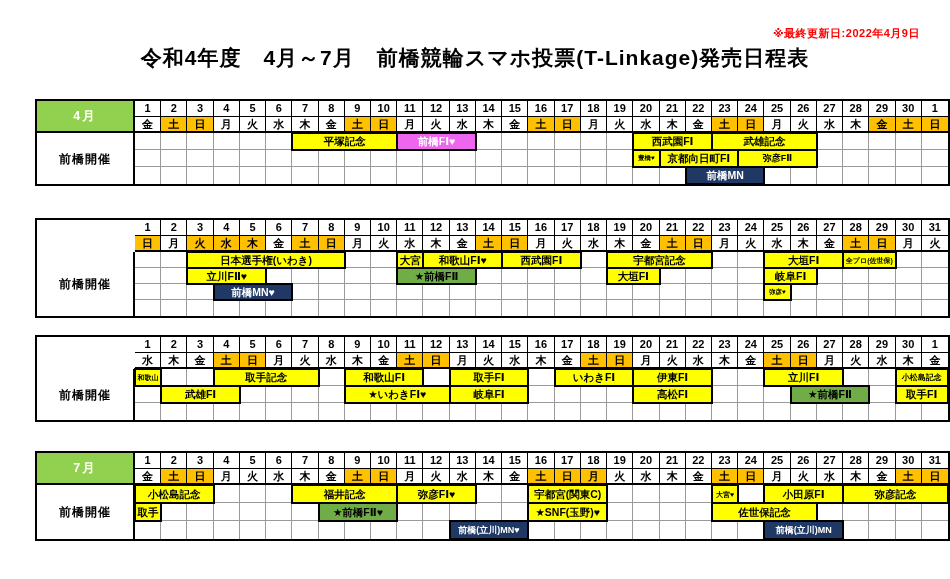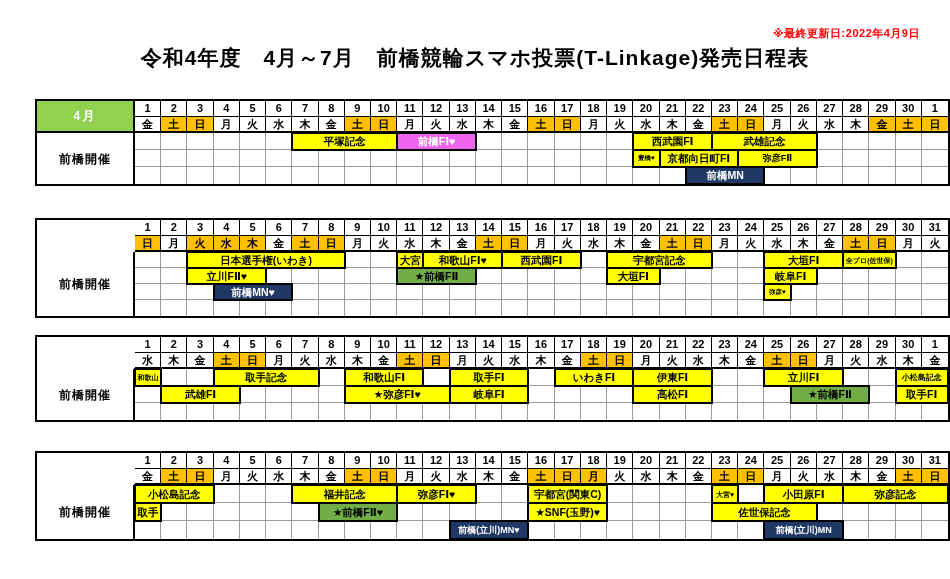--- a/index.html
+++ b/index.html
@@ -572,27 +572,28 @@
       <div class="cell slot" style="grid-area: 5 / 32; border-right: none; border-bottom: none;"></div>
       <div class="bar" style="grid-area: 3 / 2 / 4 / 3; background: rgb(255, 255, 0); color: rgb(0, 0, 0); font-size: 7px;">和歌山</div>
       <div class="bar" style="grid-area: 3 / 5 / 4 / 9; background: rgb(255, 255, 0); color: rgb(0, 0, 0);">取手記念</div>
       <div class="bar" style="grid-area: 3 / 10 / 4 / 13; background: rgb(255, 255, 0); color: rgb(0, 0, 0);">和歌山FⅠ</div>
       <div class="bar" style="grid-area: 3 / 14 / 4 / 17; background: rgb(255, 255, 0); color: rgb(0, 0, 0);">取手FⅠ</div>
       <div class="bar" style="grid-area: 3 / 18 / 4 / 21; background: rgb(255, 255, 0); color: rgb(0, 0, 0);">いわきFⅠ</div>
       <div class="bar" style="grid-area: 3 / 21 / 4 / 24; background: rgb(255, 255, 0); color: rgb(0, 0, 0);">伊東FⅠ</div>
       <div class="bar" style="grid-area: 3 / 26 / 4 / 29; background: rgb(255, 255, 0); color: rgb(0, 0, 0);">立川FⅠ</div>
       <div class="bar" style="grid-area: 3 / 31 / 4 / 33; background: rgb(255, 255, 0); color: rgb(0, 0, 0); font-size: 8px;">小松島記念</div>
       <div class="bar" style="grid-area: 4 / 3 / 5 / 6; background: rgb(255, 255, 0); color: rgb(0, 0, 0);">武雄FⅠ</div>
-      <div class="bar" style="grid-area: 4 / 10 / 5 / 14; background: rgb(255, 255, 0); color: rgb(0, 0, 0);">★弥彦FⅠ♥</div>
+      <div class="bar" style="grid-area: 4 / 10 / 5 / 14; background: rgb(255, 255, 0); color: rgb(0, 0, 0);">★いわきFⅠ♥</div>
       <div class="bar" style="grid-area: 4 / 14 / 5 / 17; background: rgb(255, 255, 0); color: rgb(0, 0, 0);">岐阜FⅠ</div>
       <div class="bar" style="grid-area: 4 / 21 / 5 / 24; background: rgb(255, 255, 0); color: rgb(0, 0, 0);">高松FⅠ</div>
       <div class="bar" style="grid-area: 4 / 27 / 5 / 30; background: rgb(112, 173, 71); color: rgb(0, 0, 0);">★前橋FⅡ</div>
       <div class="bar" style="grid-area: 4 / 31 / 5 / 33; background: rgb(255, 255, 0); color: rgb(0, 0, 0);">取手FⅠ</div>
     </div>
     <div class="section" style="display: grid; grid-template-columns: 98px repeat(31, 1fr); grid-template-rows: 16px 16px repeat(3, 18px); margin-top: 29px;">
+      <div class="cell month" style="background: rgb(146, 208, 80); grid-area: 1 / 1 / 3 / 2;">7月</div>
       <div class="cell venue" style="grid-area: 3 / 1 / 6 / 2;">前橋開催</div>
       <div class="cell num" style="grid-area: 1 / 2;">1</div>
       <div class="cell wd" style="grid-area: 2 / 2;">金</div>
       <div class="cell slot" style="grid-area: 3 / 2;"></div>
       <div class="cell slot" style="grid-area: 4 / 2;"></div>
       <div class="cell slot" style="grid-area: 5 / 2; border-bottom: none;"></div>
       <div class="cell num" style="grid-area: 1 / 3;">2</div>
       <div class="cell wd" style="background: rgb(255, 192, 0); grid-area: 2 / 3;">土</div>
       <div class="cell slot" style="grid-area: 3 / 3;"></div>
       <div class="cell slot" style="grid-area: 4 / 3;"></div>

